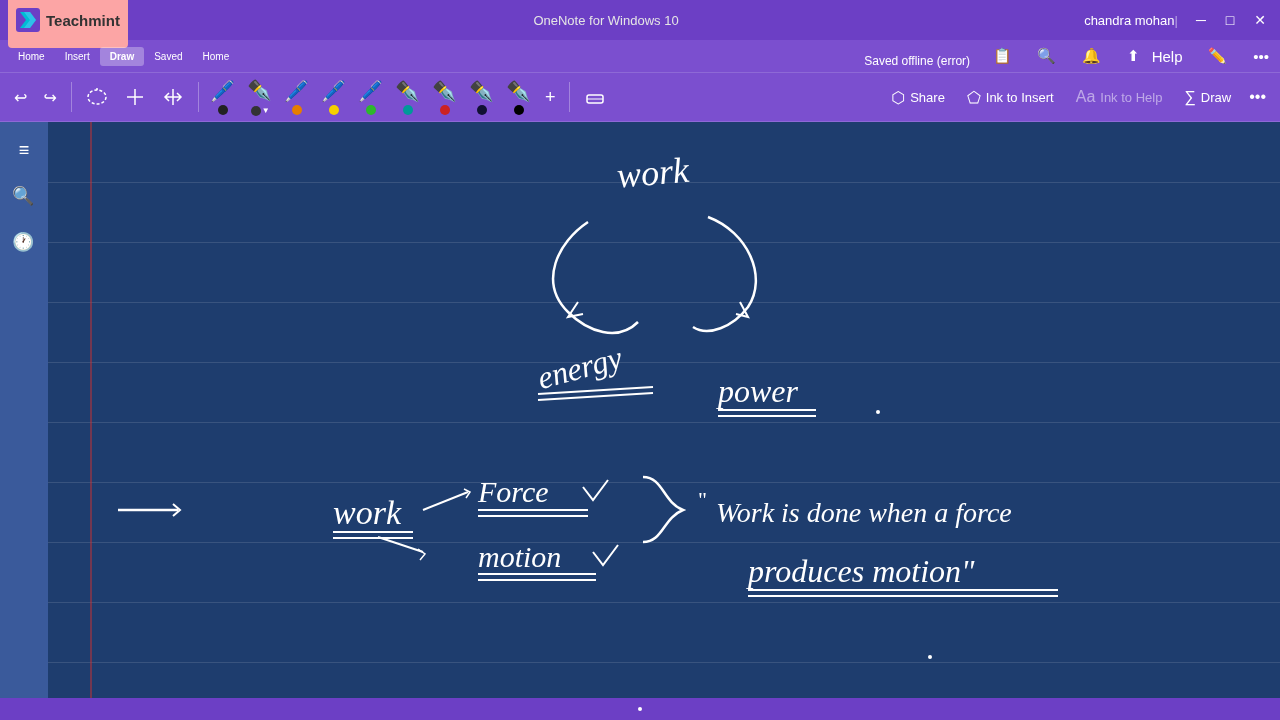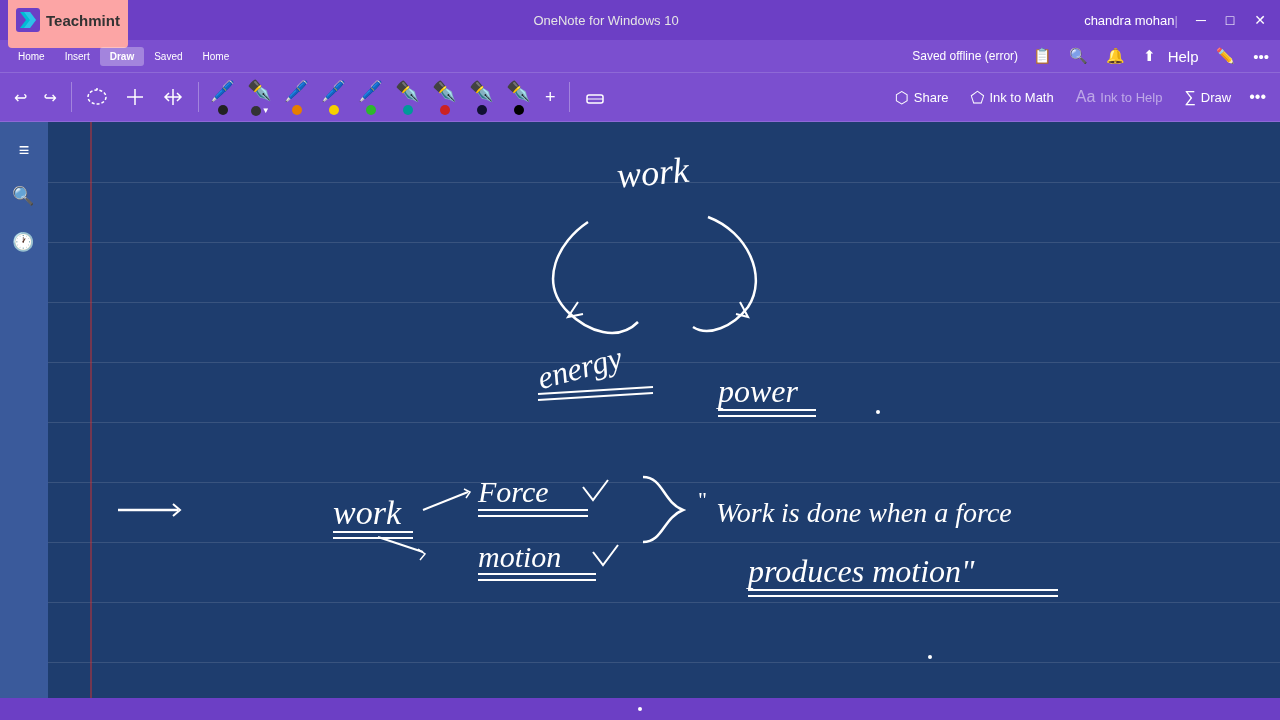--- a/index.html
+++ b/index.html
@@ -18,21 +18,21 @@
     #title-right { display: flex; align-items: center; font-size: 13px; }
     #window-controls { display: flex; gap: 8px; margin-left: 12px; }
     .win-btn { background: none; border: none; color: white; cursor: pointer; font-size: 14px; padding: 2px 6px; }
 
     
     #menu-bar {
       display: flex; align-items: center; background: #7b4fcf; height: 32px; padding: 0 8px; color: white;
     }
     .menu-item { padding: 4px 10px; font-size: 10px; cursor: pointer; border-radius: 3px; }
     .menu-item.active { background: rgba(255,255,255,0.3); font-weight: 700; }
-    #menu-right { margin-left: auto; display: flex; align-items: center; gap: 12px; font-size: 12px; }
+    #menu-right { margin-left: auto; display: flex; align-items: flex-end; gap: 20px; font-size: 12px; }
 
     
     #toolbar {
       display: flex; align-items: center; background: #7b4fcf; height: 50px; padding: 0 8px; gap: 4px;
       border-top: 1px solid rgba(255,255,255,0.15); border-bottom: 1px solid rgba(255,255,255,0.15);
     }
     .toolbar-btn {
       background: none; border: none; color: white; cursor: pointer; padding: 4px 6px;
       border-radius: 3px; display: flex; align-items: center; justify-content: center; font-size: 16px;
     }
@@ -220,21 +220,21 @@
       </svg>
   </button>
 
   <div id="toolbar-right">
     <button class="tool-feature-btn">
       <span class="icon">⬡</span>
       <span>Share</span>
     </button>
     <button class="tool-feature-btn">
       <span class="icon">⬠</span>
-      <span>Ink to Math</span>
+      <span>Ink to Insert</span>
     </button>
     <button class="tool-feature-btn" style="opacity:0.5;">
       <span class="icon">Aa</span>
       <span>Ink to Help</span>
     </button>
     <button class="tool-feature-btn">
       <span class="icon">∑</span>
       <span>Draw</span>
     </button>
     <button class="toolbar-btn">•••</button>

